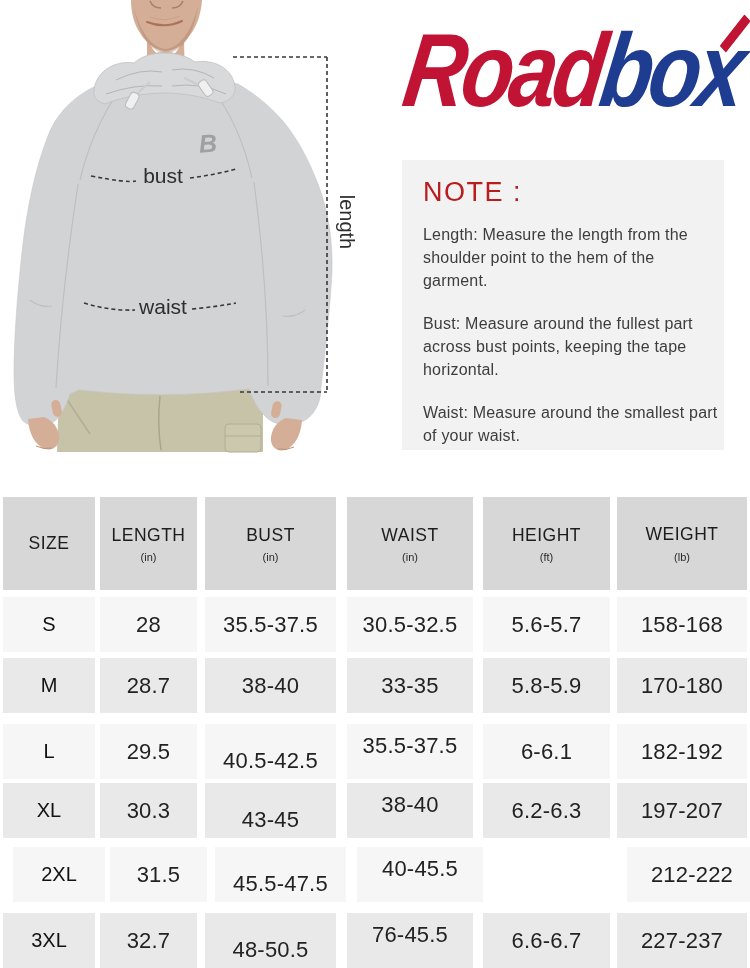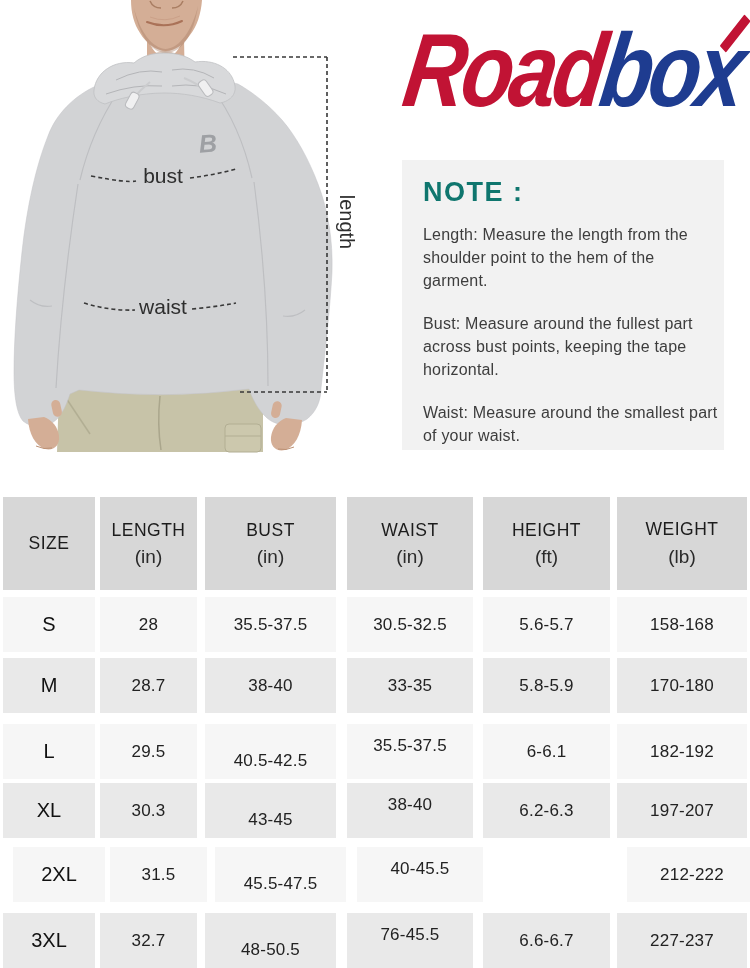--- a/index.html
+++ b/index.html
@@ -22,21 +22,21 @@
     position:absolute;right:-6px;top:10px;width:40px;height:11px;
     background:#c11334;transform:rotate(-52deg);border-radius:1px;
   }
 
   
   #note{
     position:absolute;left:402px;top:160px;width:322px;height:290px;
     background:#f2f2f2;box-sizing:border-box;padding:17px 12px 0 21px;
   }
   #note h2{
-    margin:0 0 15px 0;font-size:27px;font-weight:700;color:#0f766e;letter-spacing:1.5px;
+    margin:0 0 15px 0;font-size:27px;font-weight:400;color:#b91c1c;letter-spacing:1.5px;
   }
   #note p{
     margin:0 0 20px 0;width:295px;font-size:16px;line-height:23px;color:#3d3d3d;letter-spacing:.2px;
   }
 
   
   .t-row{position:absolute;left:0;width:750px;}
   .cell{
     position:absolute;top:0;height:100%;
     display:flex;flex-direction:column;align-items:center;justify-content:center;
@@ -45,34 +45,34 @@
   .c0{left:3px;width:92px;}
   .c1{left:100px;width:97px;}
   .c2{left:205px;width:131px;}
   .c3{left:347px;width:126px;}
   .c4{left:483px;width:127px;}
   .c5{left:617px;width:130px;gap:6px;}
 
   .header-row{top:497px;height:93px;}
   .header-row .cell{background:#d7d7d7;}
   .h-label{font-size:17.5px;color:#1c1c1c;letter-spacing:.5px;}
-  .h-unit{font-size:19px;color:#2a2a2a;}
+  .h-unit{font-size:11px;color:#2a2a2a;}
   .h-unit:empty{display:none;}
 
   .r0{top:597px;height:55px;}
   .r1{top:658px;height:55px;}
   .r2{top:724px;height:55px;}
   .r3{top:783px;height:55px;}
   .r4{top:847px;height:55px;margin-left:10px;}
   .r5{top:913px;height:55px;}
   .row-light .cell{background:#f6f6f6;}
   .row-dark  .cell{background:#e9e9e9;}
 
   .size-val{font-size:20px;color:#111;}
-  .val{font-size:17px;color:#222;letter-spacing:.2px;}
+  .val{font-size:22px;color:#222;letter-spacing:.2px;}
   
   .r2 .c2 .val,.r3 .c2 .val,.r4 .c2 .val,.r5 .c2 .val{position:relative;top:9px;}
   .r2 .c3 .val,.r3 .c3 .val,.r4 .c3 .val,.r5 .c3 .val{position:relative;top:-6px;}
 
   
   #figure{position:absolute;left:0;top:0;}
   .annot-text{font-family:"Liberation Sans",sans-serif;fill:#2e2e2e;}
 </style>
 </head>
 <body>

